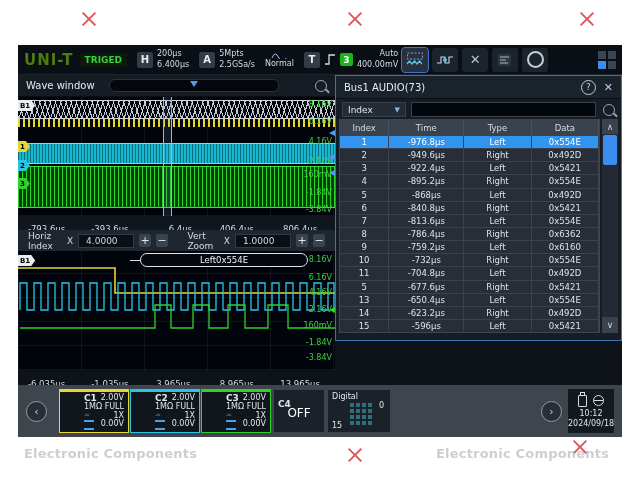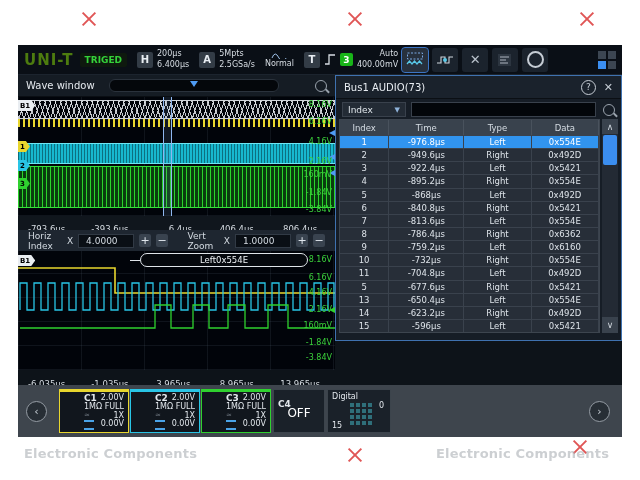--- a/index.html
+++ b/index.html
@@ -504,15 +504,23 @@
             <span></span>
             <span></span>
             <span></span>
             <span></span>
           </span>
         <span class="dg0">0</span>
         <span class="dg15">15</span>
       </div>
 
       <span class="nav navr">›</span>
+      <div class="infobox">
+        <span class="irow">
+          <span class="usb"></span>
+          <span class="globe"></span>
+        </span>
+        <span>10:12</span>
+        <span>2024/09/18</span>
+      </div>
     </div>
   </div>
 </div>
 
 </body></html>

